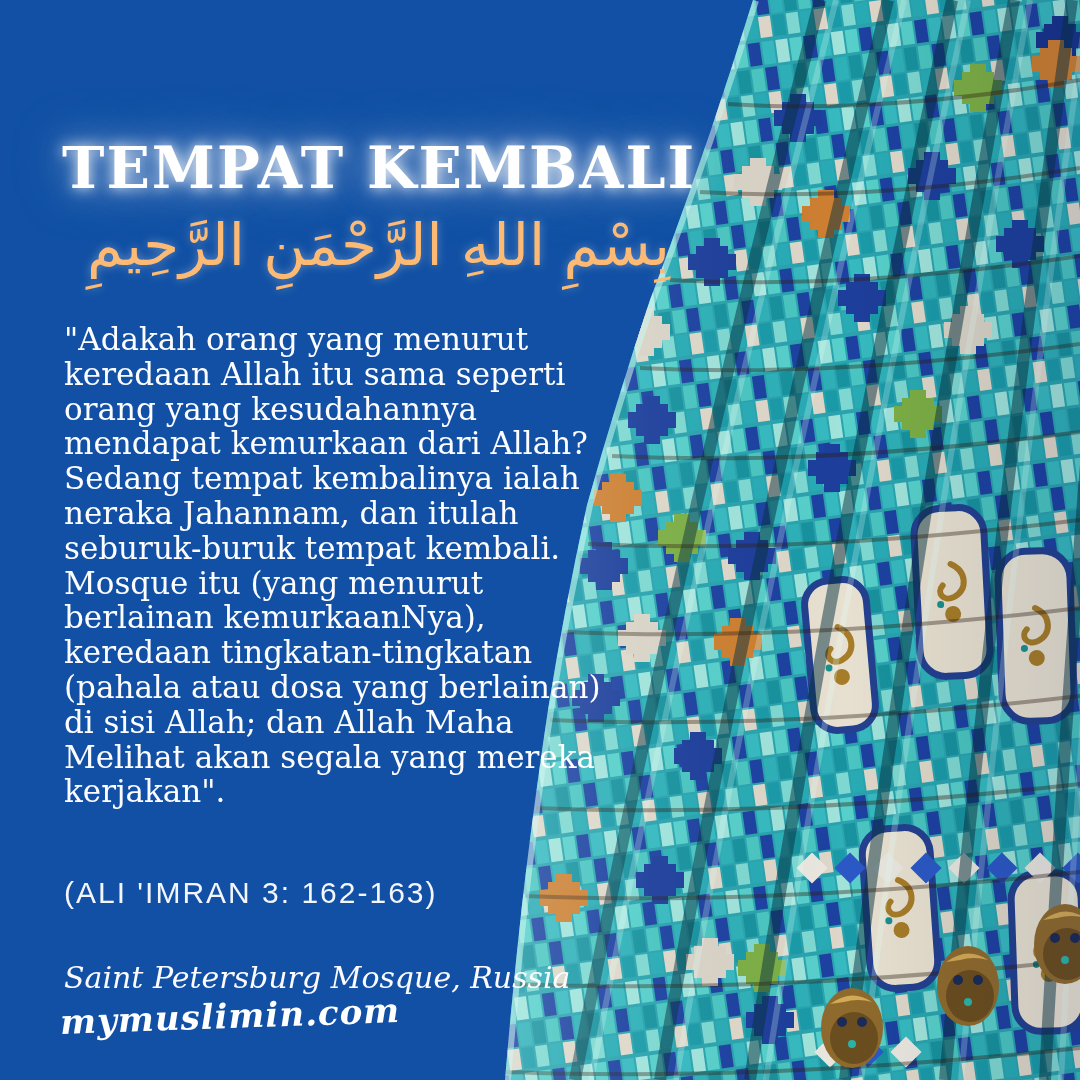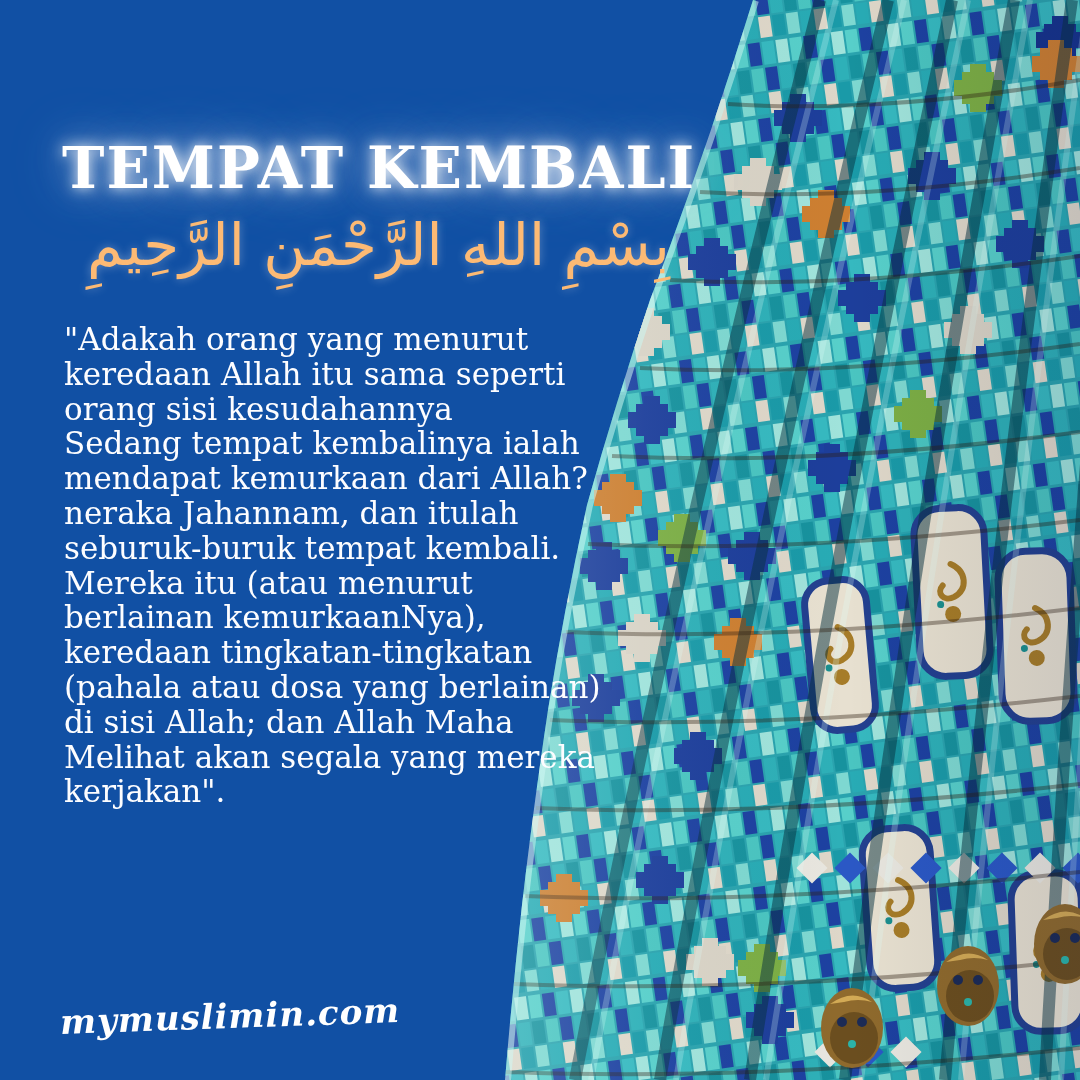--- a/index.html
+++ b/index.html
@@ -215,30 +215,32 @@
     </g>
   </svg>
 
   <div class="title">TEMPAT KEMBALI</div>
 
   <div class="bismillah" dir="rtl">بِسْمِ اللهِ الرَّحْمَنِ الرَّحِيمِ</div>
 
   <div class="quote">
     <div class="quote-line">"Adakah orang yang menurut</div>
     <div class="quote-line">keredaan Allah itu sama seperti</div>
-    <div class="quote-line">orang sisi kesudahannya</div>
+    <div class="quote-line">orang yang kesudahannya</div>
+    <div class="quote-line">mendapat kemurkaan dari Allah?</div>
     <div class="quote-line">Sedang tempat kembalinya ialah</div>
-    <div class="quote-line">mendapat kemurkaan dari Allah?</div>
     <div class="quote-line">neraka Jahannam, dan itulah</div>
     <div class="quote-line">seburuk-buruk tempat kembali.</div>
-    <div class="quote-line">Mereka itu (atau menurut</div>
+    <div class="quote-line">Mosque itu (yang menurut</div>
     <div class="quote-line">berlainan kemurkaanNya),</div>
     <div class="quote-line">keredaan tingkatan-tingkatan</div>
     <div class="quote-line">(pahala atau dosa yang berlainan)</div>
     <div class="quote-line">di sisi Allah; dan Allah Maha</div>
     <div class="quote-line">Melihat akan segala yang mereka</div>
     <div class="quote-line">kerjakan".</div>
   </div>
 
-
+  <div class="citation">(ALI 'IMRAN 3: 162-163)</div>
+
+  <div class="location">Saint Petersburg Mosque, Russia</div>
   <div class="website">mymuslimin.com</div>
 
 </div>
 
 </body></html>

